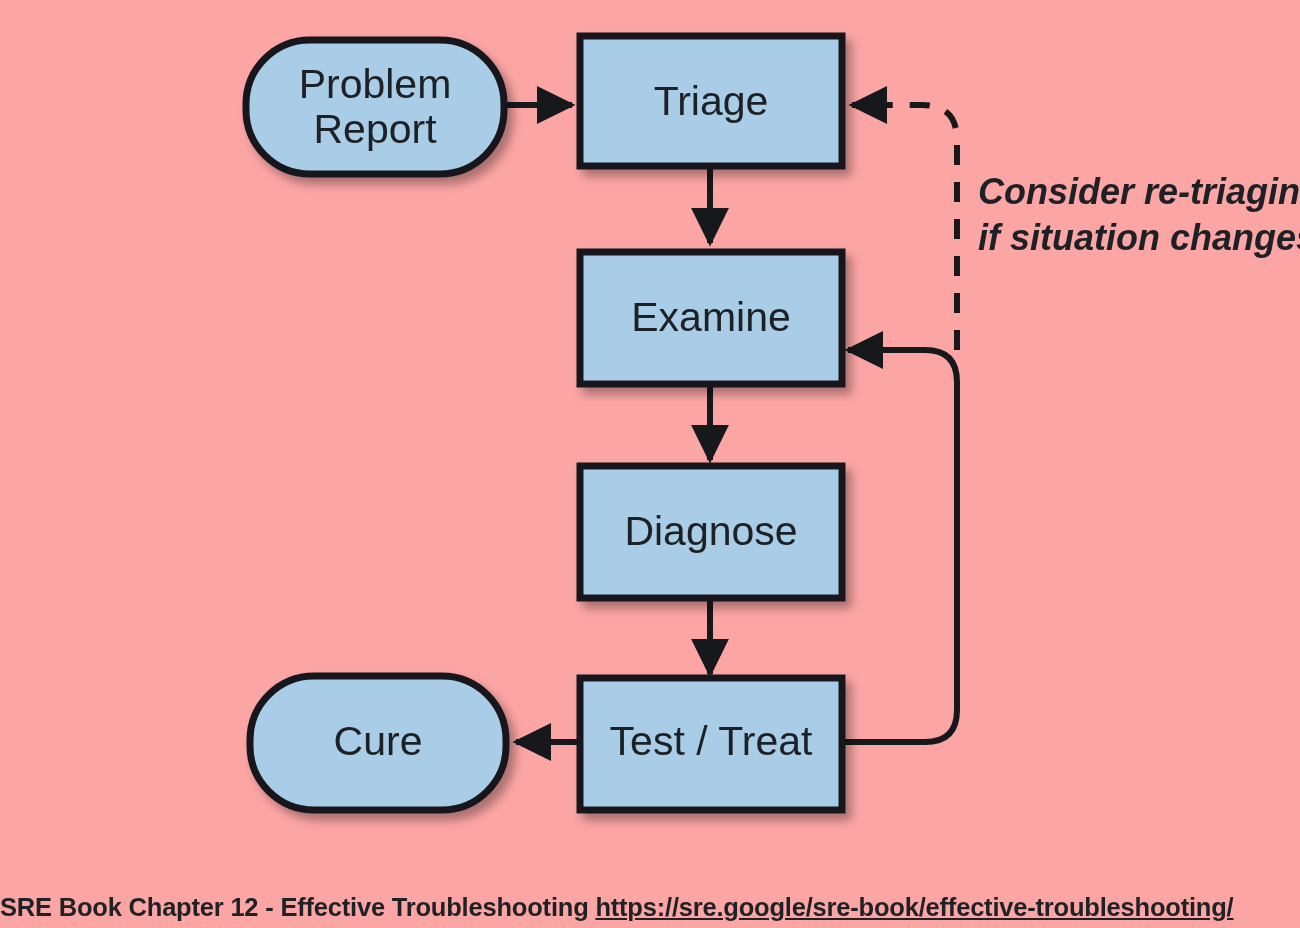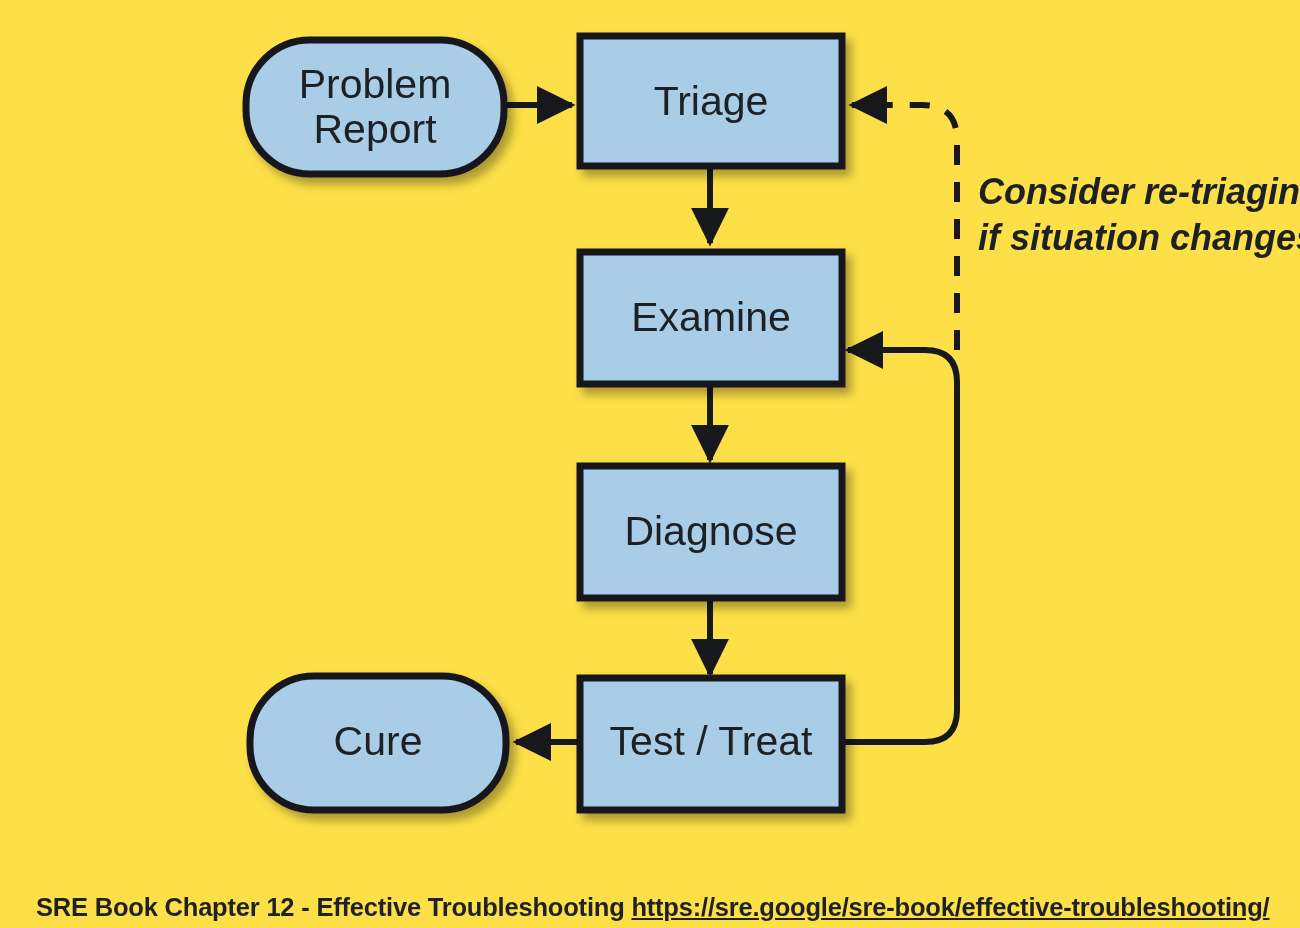--- a/index.html
+++ b/index.html
@@ -7,21 +7,21 @@
     padding: 0;
     background: #ffffff;
   }
   body {
     font-family: "Liberation Sans", sans-serif;
   }
   #canvas {
     position: relative;
     width: 1300px;
     height: 928px;
-    background: #fde047;
+    background: #fca5a5;
     overflow: hidden;
   }
   #flow-svg {
     position: absolute;
     top: 0;
     left: 0;
     width: 1300px;
     height: 928px;
   }
   .node-shape {
@@ -59,21 +59,20 @@
     position: absolute;
     left: 0px;
     top: 893px;
     width: 1064px;
     font-family: "Liberation Sans", sans-serif;
     font-size: 25.5px;
     font-weight: bold;
     color: #1f2125;
     white-space: nowrap;
     letter-spacing: -0.2px;
-    padding-left: 36px;
   }
   .caption-link {
     text-decoration: underline;
     color: #1f2125;
   }
 </style>
 </head>
 <body>
 
 <div id="canvas">

